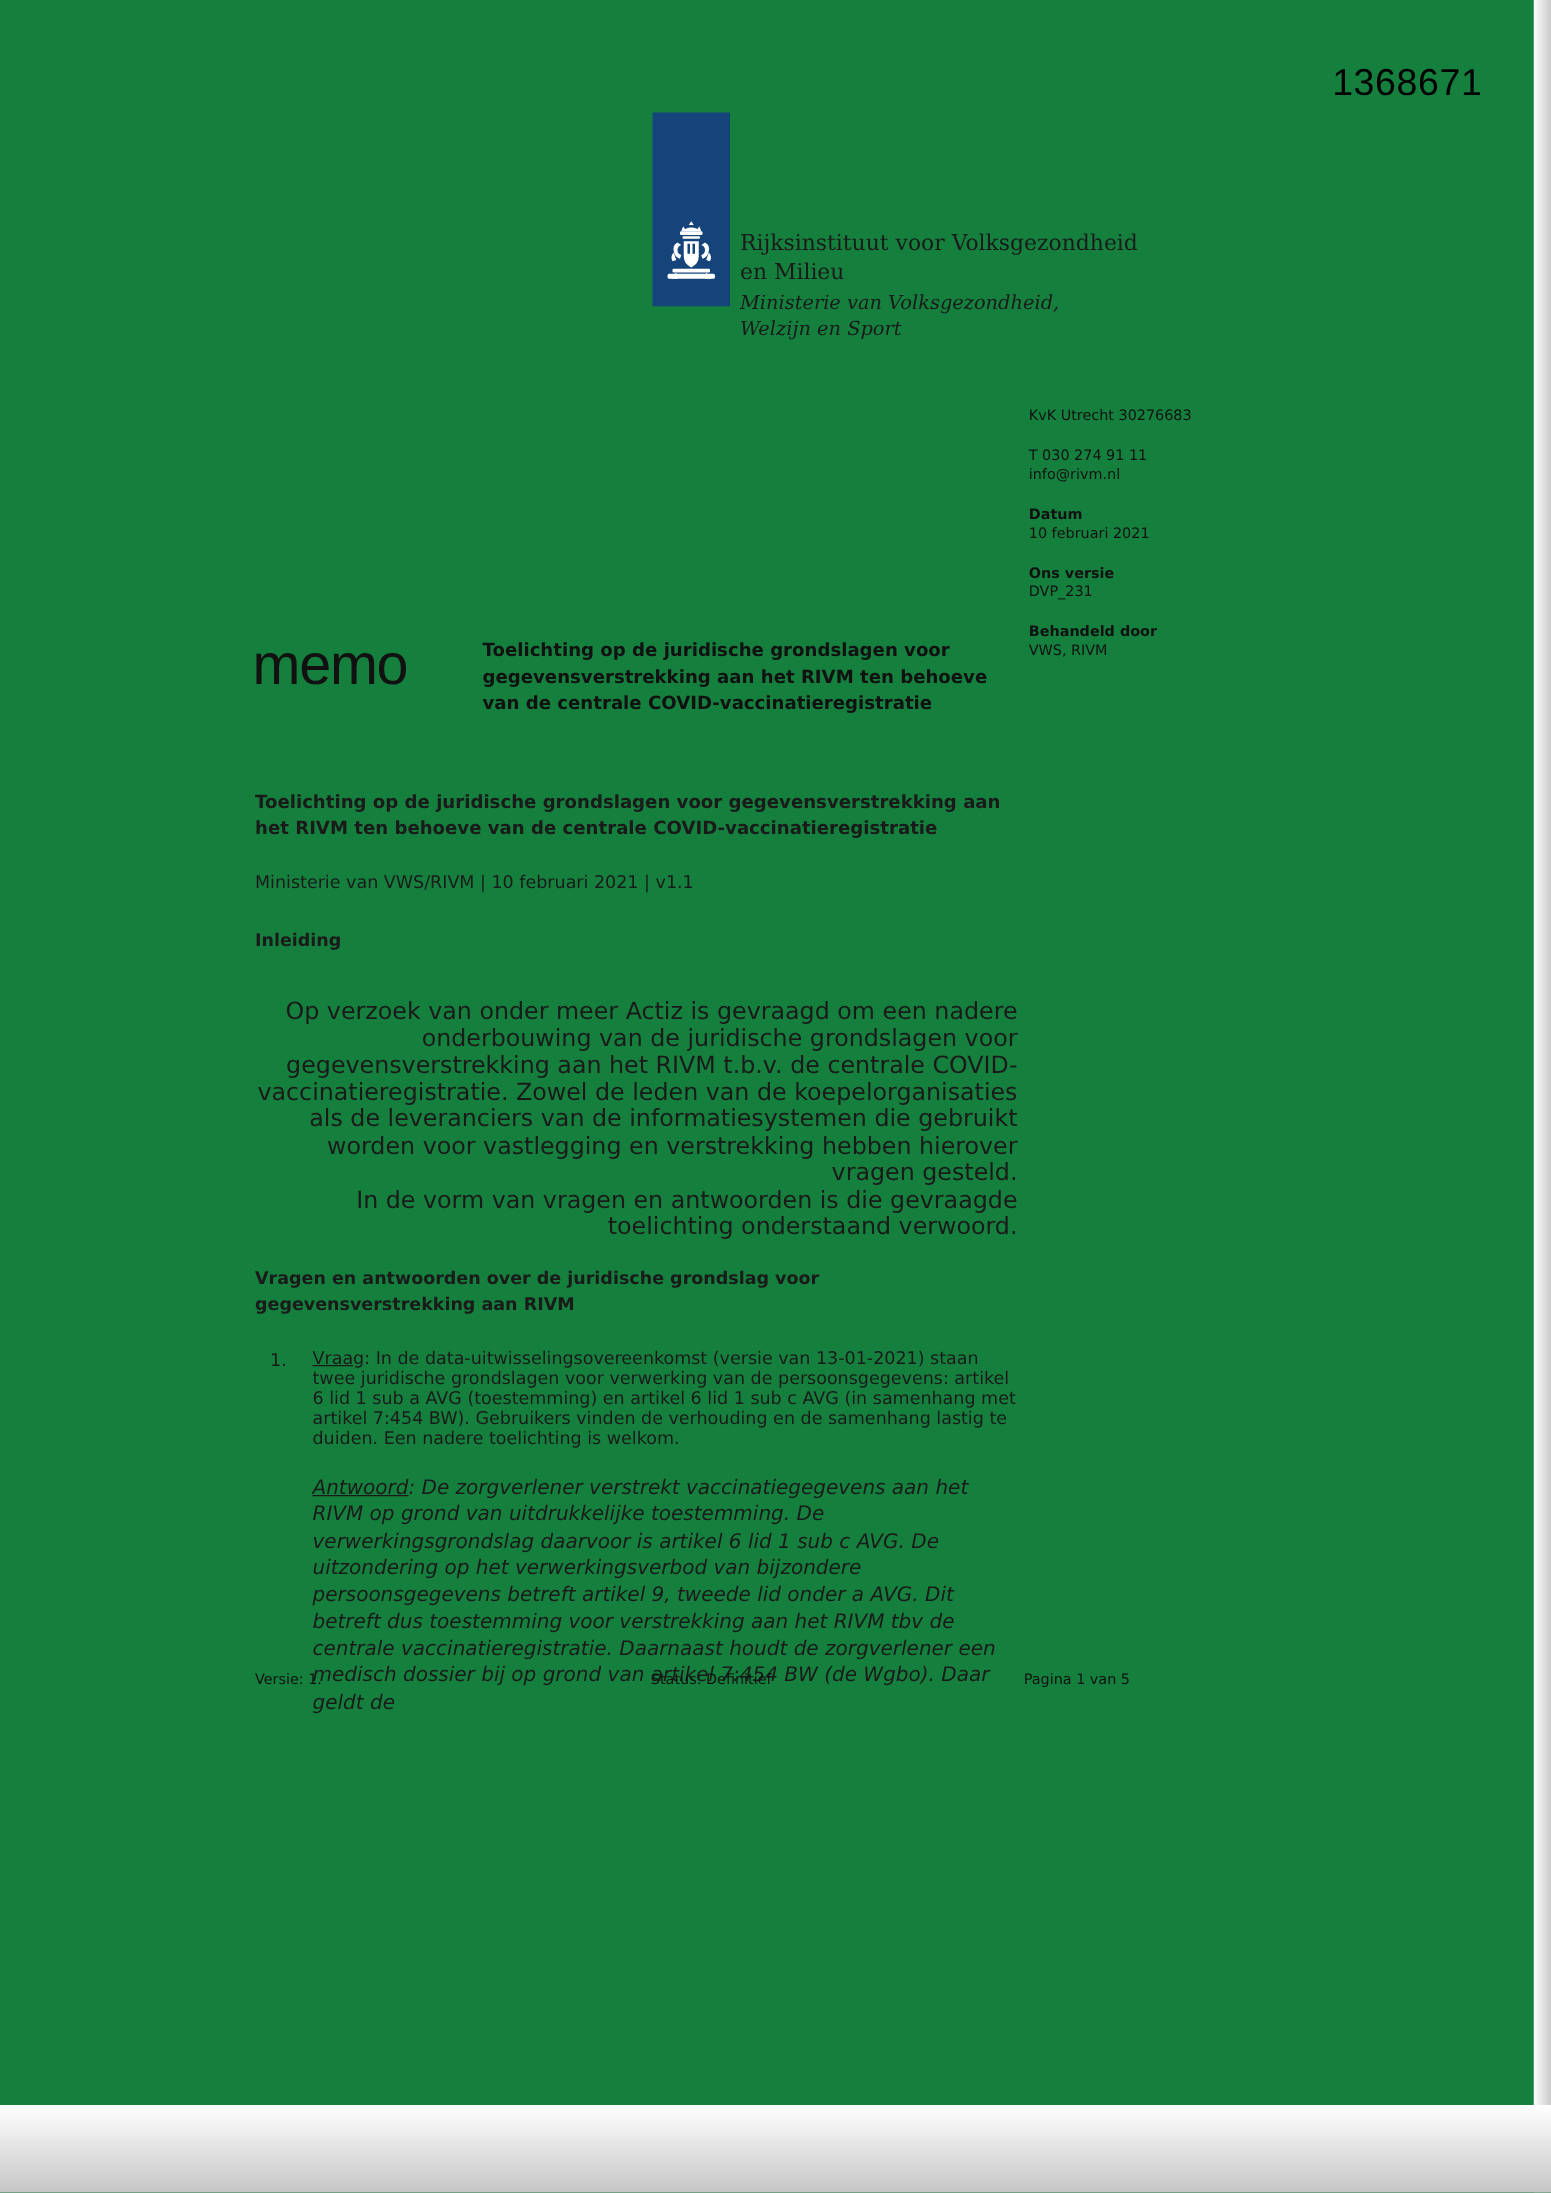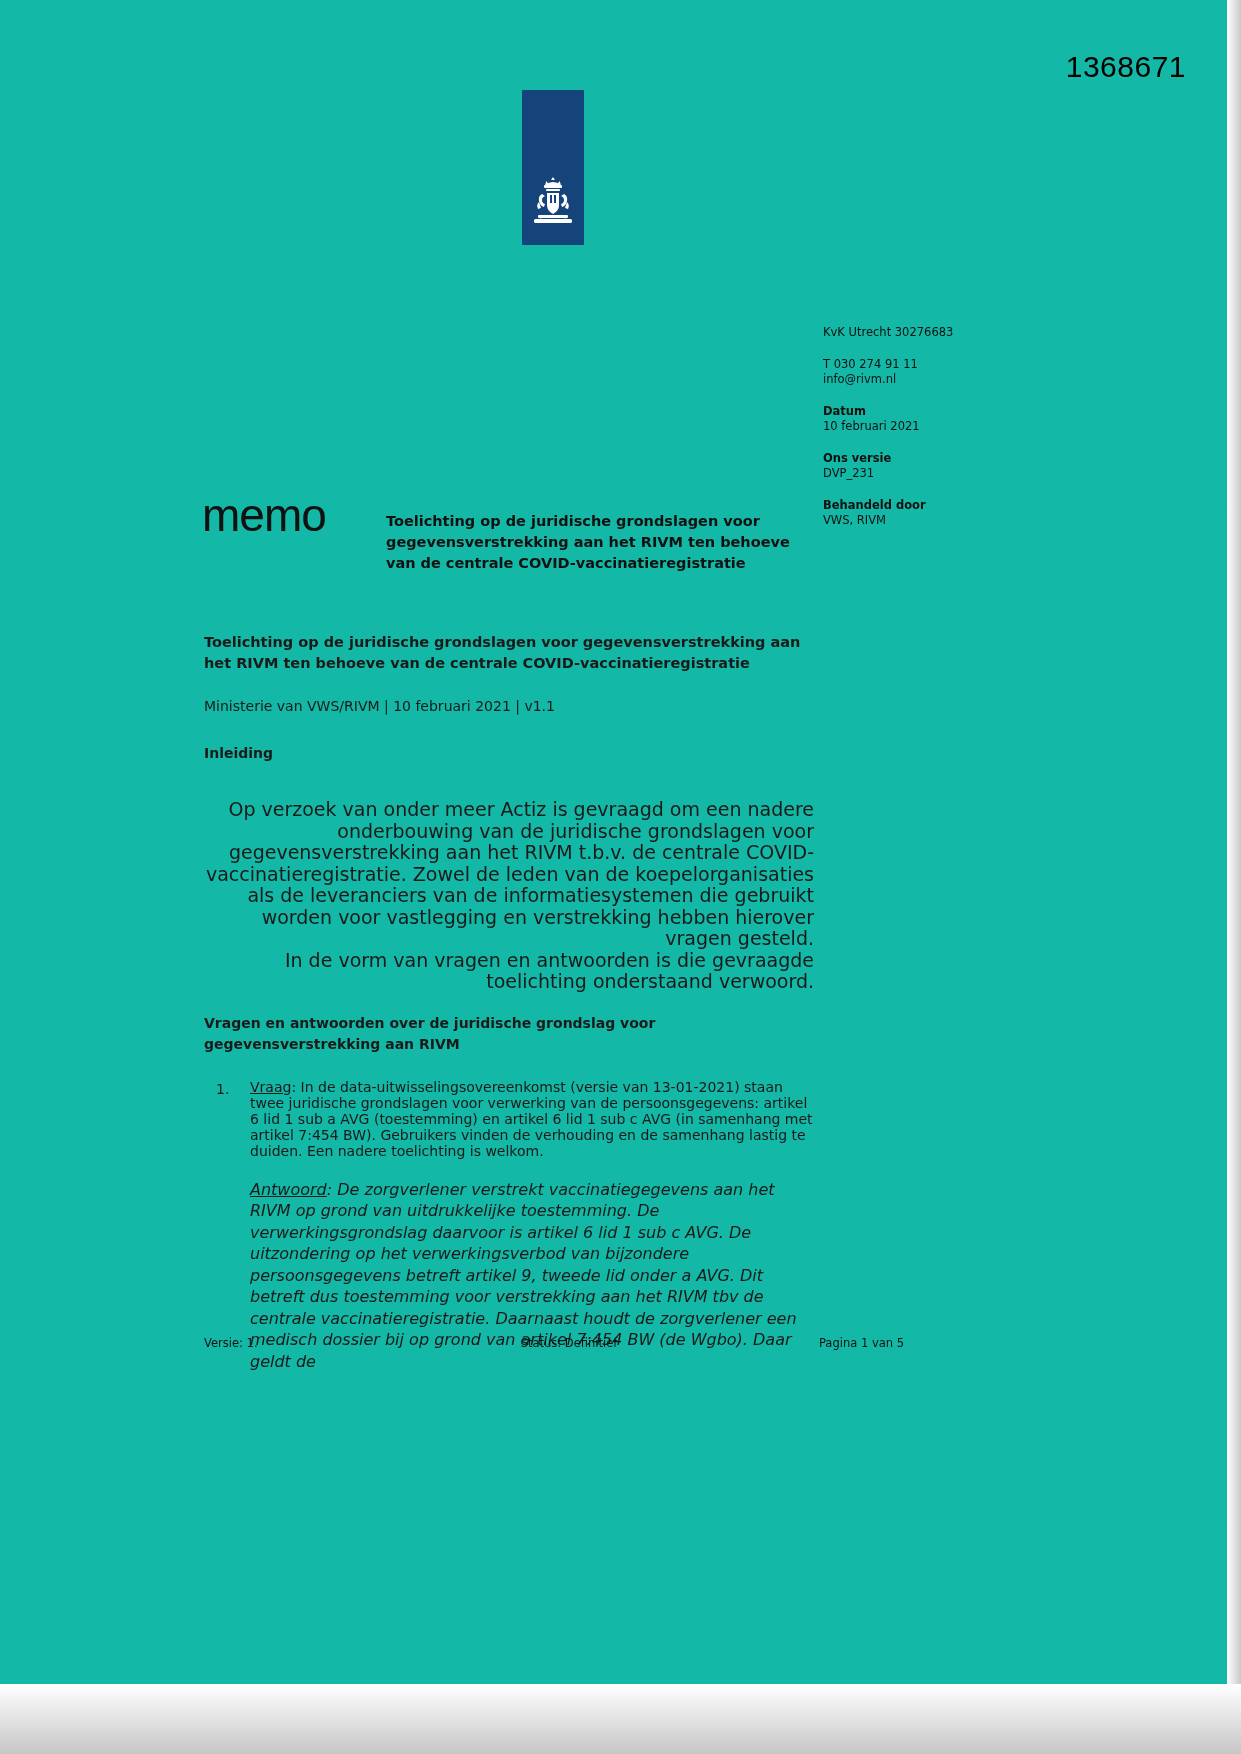--- a/index.html
+++ b/index.html
@@ -7,21 +7,21 @@
     padding: 0;
     background: #b0b0b0;
   }
   body {
     font-family: "DejaVu Sans", sans-serif;
   }
   .page {
     position: relative;
     width: 1241px;
     height: 1754px;
-    background: #14b8a6;
+    background: #15803d;
     overflow: hidden;
     box-sizing: border-box;
   }
   
   .page-shadow-right {
     position: absolute;
     top: 0;
     right: 0;
     width: 14px;
     height: 1754px;
@@ -108,21 +108,21 @@
   .info-line { white-space: nowrap; }
   .info-label {
     font-weight: bold;
     white-space: nowrap;
   }
 
   
   .memo-word {
     position: absolute;
     left: 202px;
-    top: 488px;
+    top: 504px;
     font-family: "Liberation Sans", sans-serif;
     font-weight: 300;
     font-size: 46px;
     letter-spacing: -1px;
     color: #111111;
   }
   .memo-subject {
     position: absolute;
     left: 386px;
     top: 511px;
@@ -256,20 +256,26 @@
         <rect x="10" y="41" width="30" height="3" rx="1"></rect>
         <rect x="6" y="45" width="38" height="4" rx="1.5"></rect>
         <path d="M13 44 l-4 5 h5 z"></path>
         <path d="M37 44 l4 5 h-5 z"></path>
       </g>
       <g fill="#15447a">
         <path d="M22 21 h2 v8 h-2 z"></path>
         <path d="M26 21 h2 v8 h-2 z"></path>
       </g>
     </svg>
+    <div class="logo-text">
+      <div class="logo-line1">Rijksinstituut voor Volksgezondheid</div>
+      <div class="logo-line2">en Milieu</div>
+      <div class="logo-line3">Ministerie van Volksgezondheid,</div>
+      <div class="logo-line4">Welzijn en Sport</div>
+    </div>
   </div>
 
   <div class="info-col">
     <div class="info-group">
       <div class="info-line">KvK Utrecht 30276683</div>
     </div>
     <div class="info-group">
       <div class="info-line">T   030 274 91 11</div>
       <div class="info-line">info@rivm.nl</div>
     </div>

